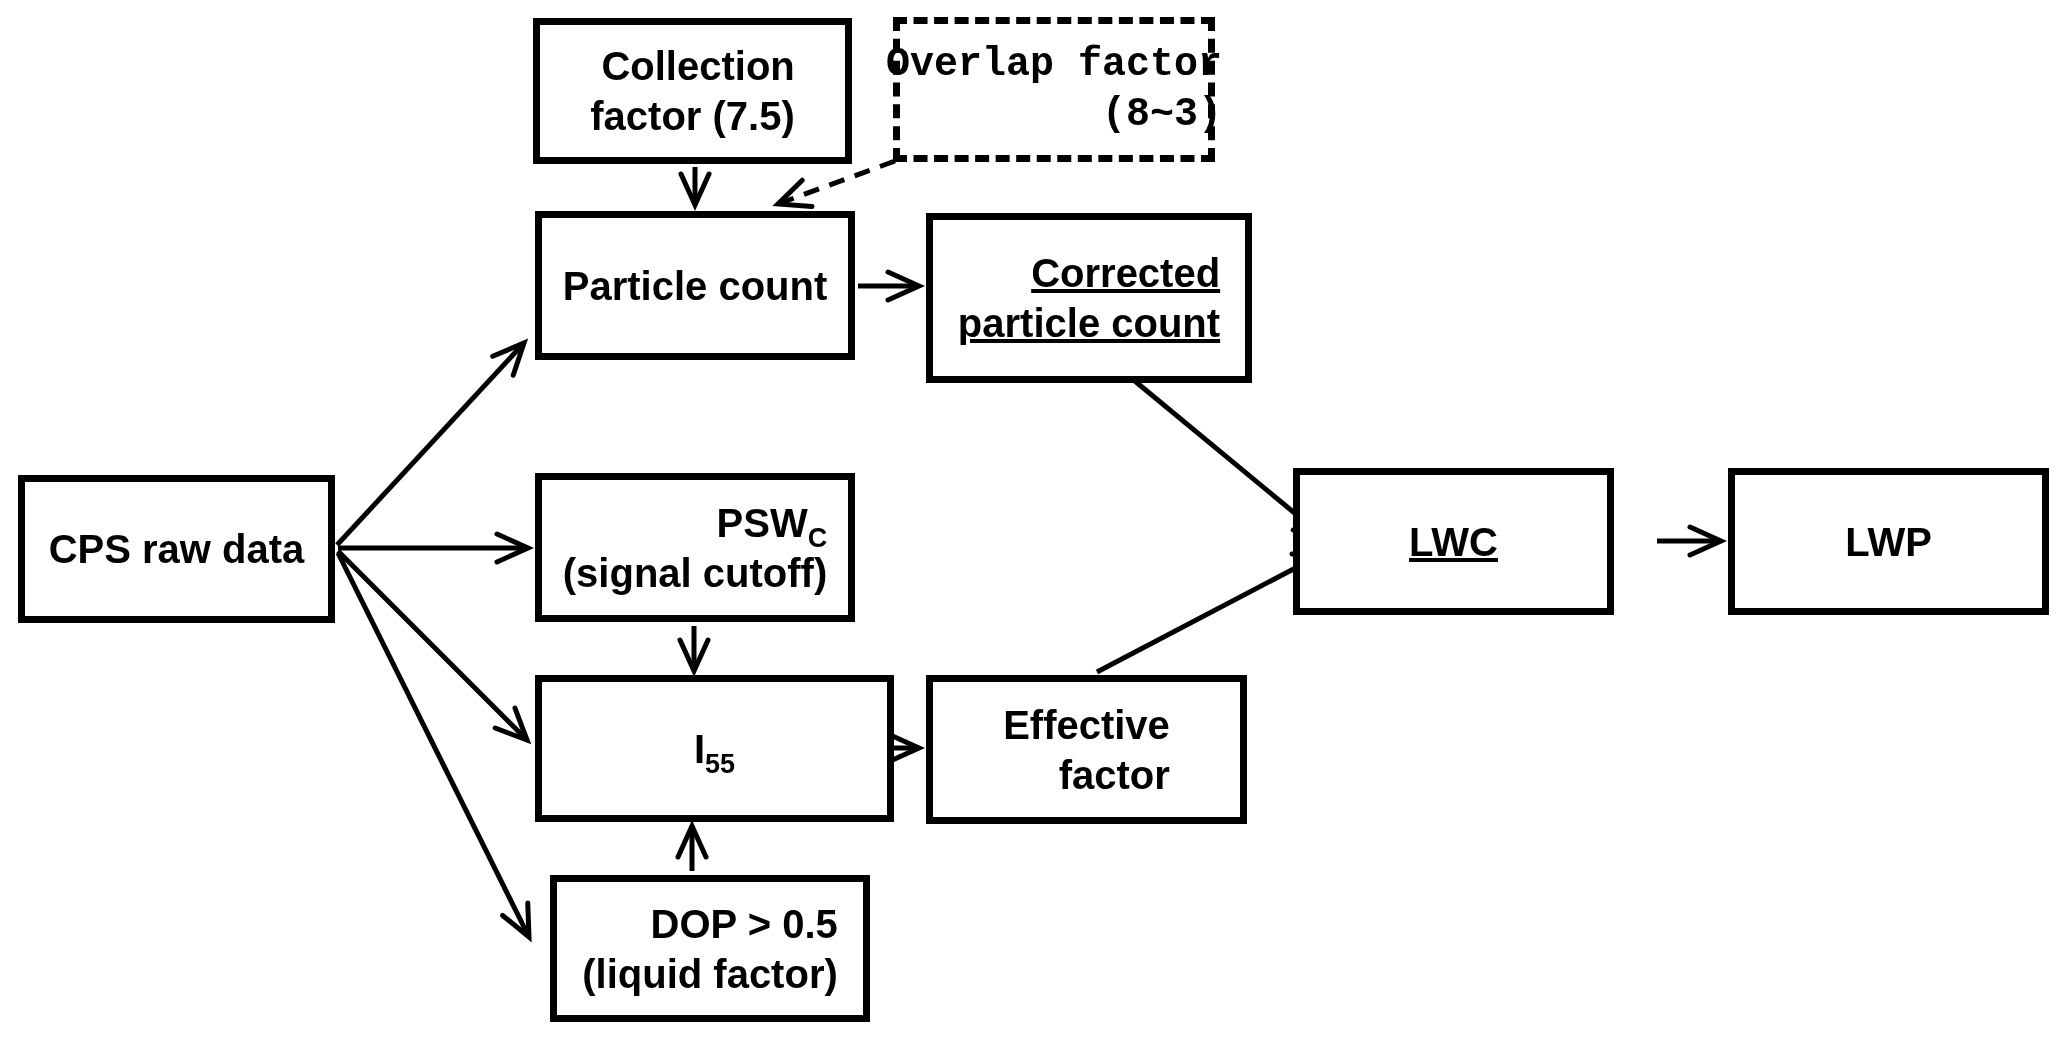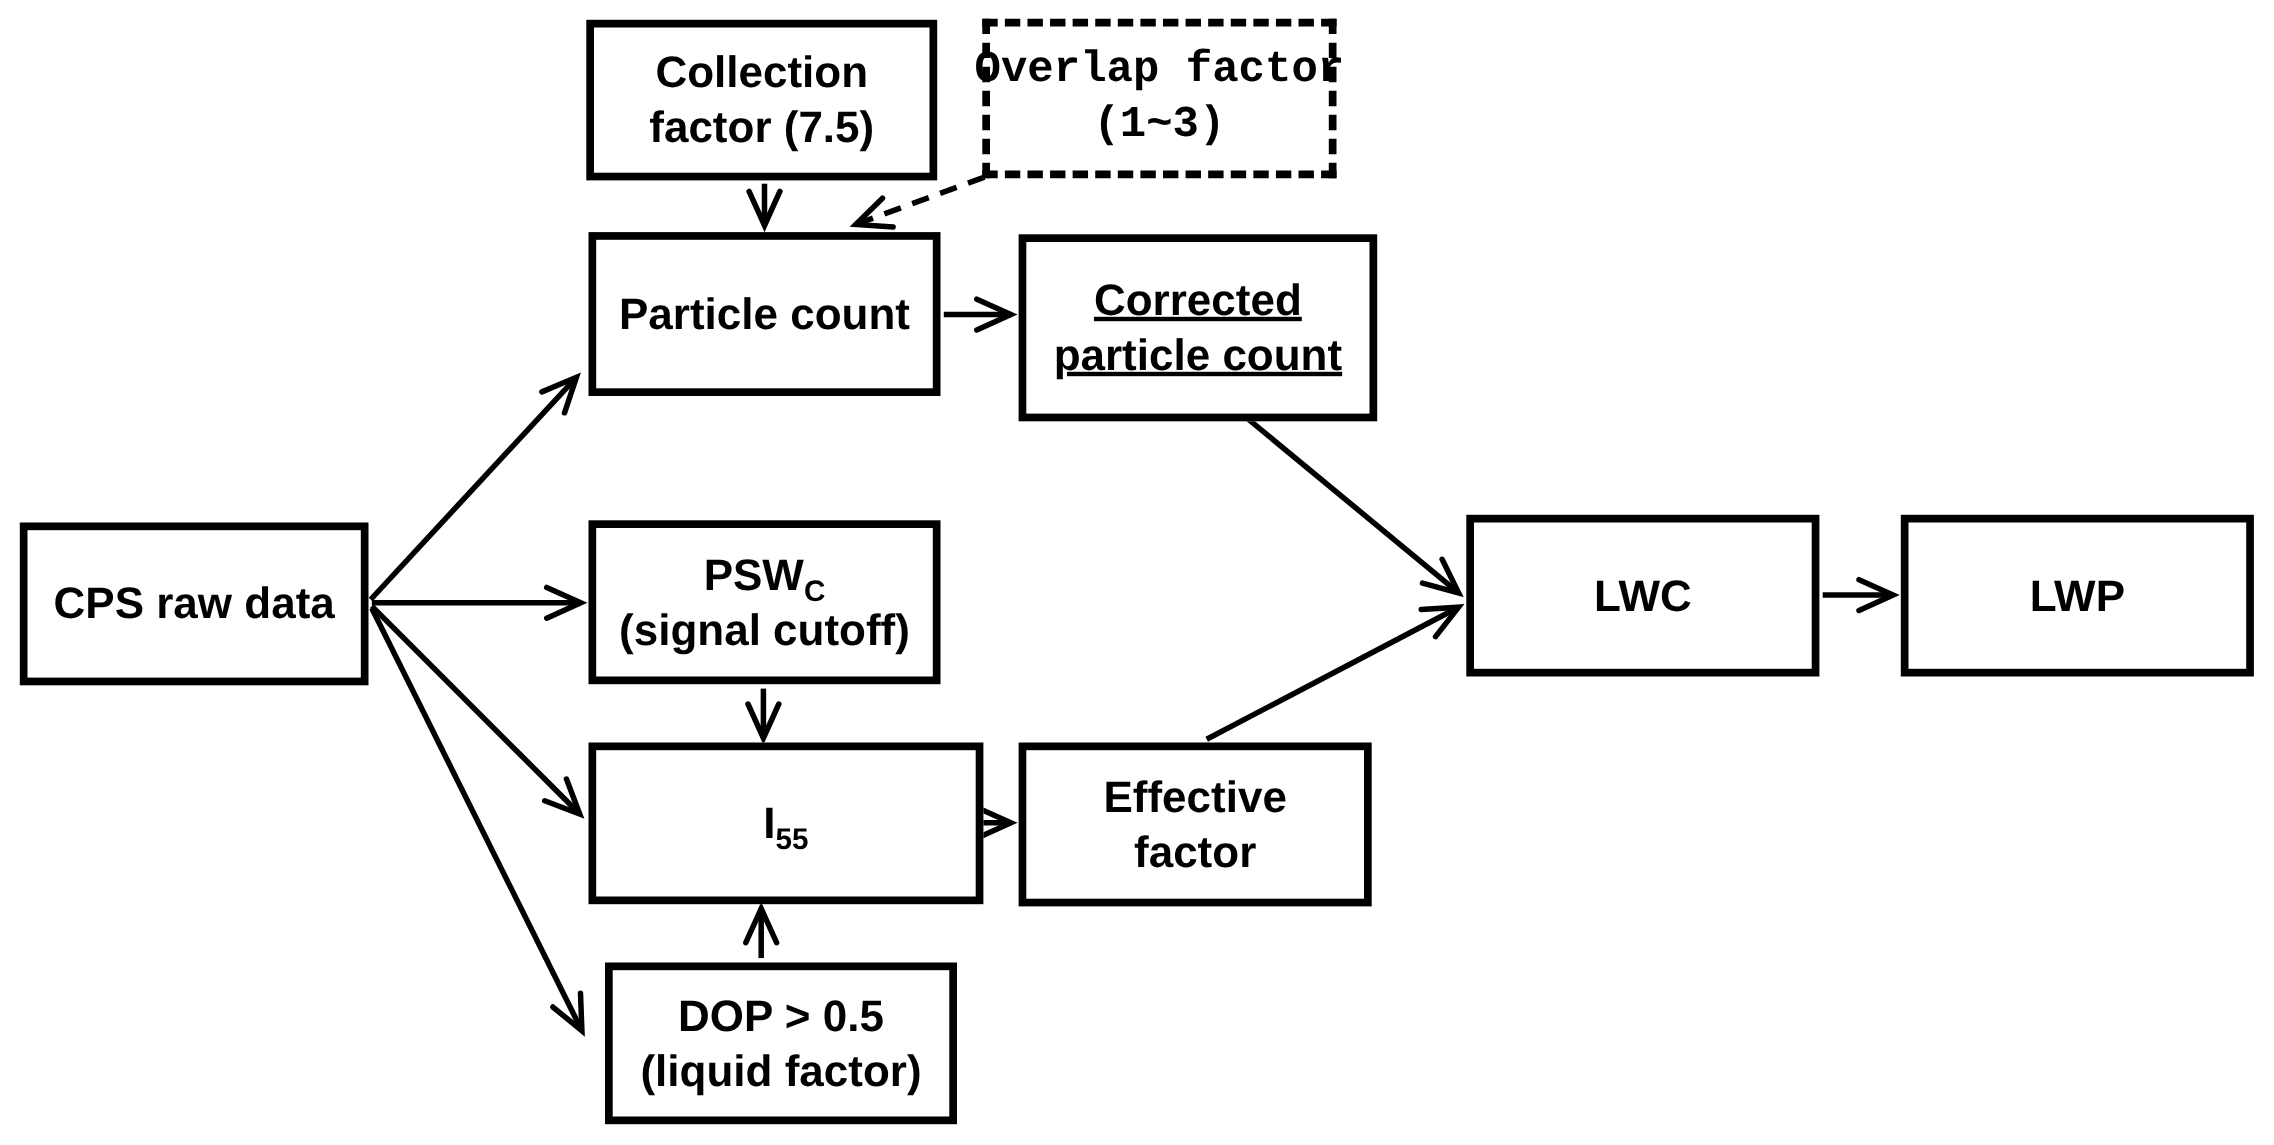--- a/index.html
+++ b/index.html
@@ -26,37 +26,37 @@
     justify-content: center;
     text-align: center;
     font-weight: bold;
     font-size: 40px;
     line-height: 50px;
     color: #000000;
     letter-spacing: 0px;
   }
   .node.dashed { border-style: dashed; }
   .label { display: block; }
-  .line { display: block; white-space: nowrap; }
+  .line { display: block; white-space: nowrap; text-align: right; }
   .subscript {
     font-size: 27px;
     vertical-align: -10px;
     line-height: 0;
   }
   
   .n-collection { left: 533px; top: 18px;  width: 319px; height: 146px; }
   .n-overlap    { left: 893px; top: 17px;  width: 322px; height: 145px; font-family: Liberation Mono, monospace; }
   .n-particle   { left: 535px; top: 211px; width: 320px; height: 149px; }
   .n-corrected  { left: 926px; top: 213px; width: 326px; height: 170px; text-decoration: underline; }
   .n-cps        { left: 18px;  top: 475px; width: 317px; height: 148px; }
   .n-psw        { left: 535px; top: 473px; width: 320px; height: 149px; }
   .n-i55        { left: 535px; top: 675px; width: 359px; height: 147px; }
   .n-effective  { left: 926px; top: 675px; width: 321px; height: 149px; }
   .n-dop        { left: 550px; top: 875px; width: 320px; height: 147px; }
-  .n-lwc        { left: 1333px; top: 468px; width: 321px; height: 147px; }
+  .n-lwc        { left: 1293px; top: 468px; width: 321px; height: 147px; text-decoration: underline; }
   .n-lwp        { left: 1728px; top: 468px; width: 321px; height: 147px; }
 </style>
 </head>
 <body>
 
 <div class="canvas">
 
   <svg class="edge-layer" id="edge-layer" viewBox="0 0 2067 1041" xmlns="http://www.w3.org/2000/svg">
     <defs>
       <marker id="arrowhead" markerUnits="userSpaceOnUse" markerWidth="80" markerHeight="64" viewBox="-40 -32 80 64" refX="0" refY="0" orient="auto" overflow="visible">
@@ -81,21 +81,21 @@
   <div class="node n-collection">
     <div class="label">
       <span class="line">Collection</span>
       <span class="line">factor (7.5)</span>
     </div>
   </div>
 
   <div class="node n-overlap dashed">
     <div class="label">
       <span class="line">Overlap factor</span>
-      <span class="line">(1~3)</span>
+      <span class="line">(8~3)</span>
     </div>
   </div>
 
   <div class="node n-particle">
     <div class="label">
       <span class="line">Particle count</span>
     </div>
   </div>
 
   <div class="node n-corrected">

